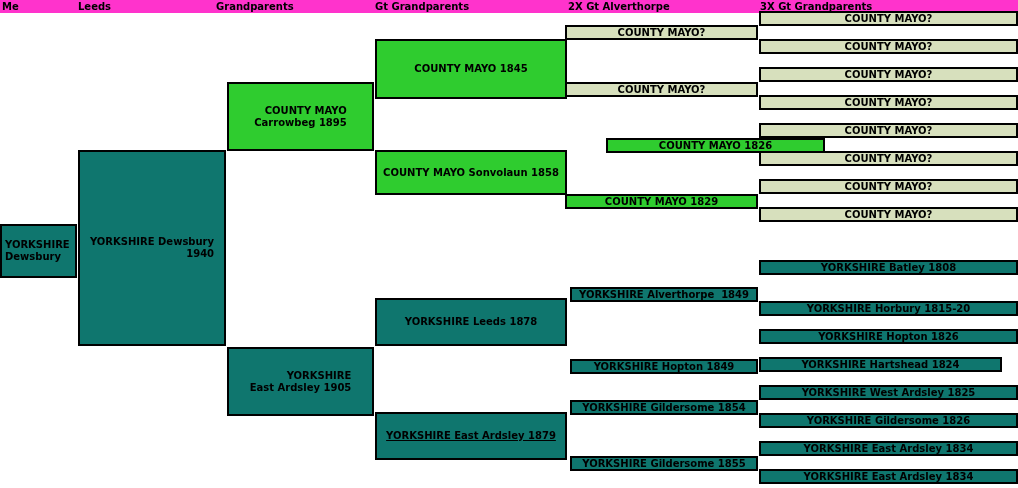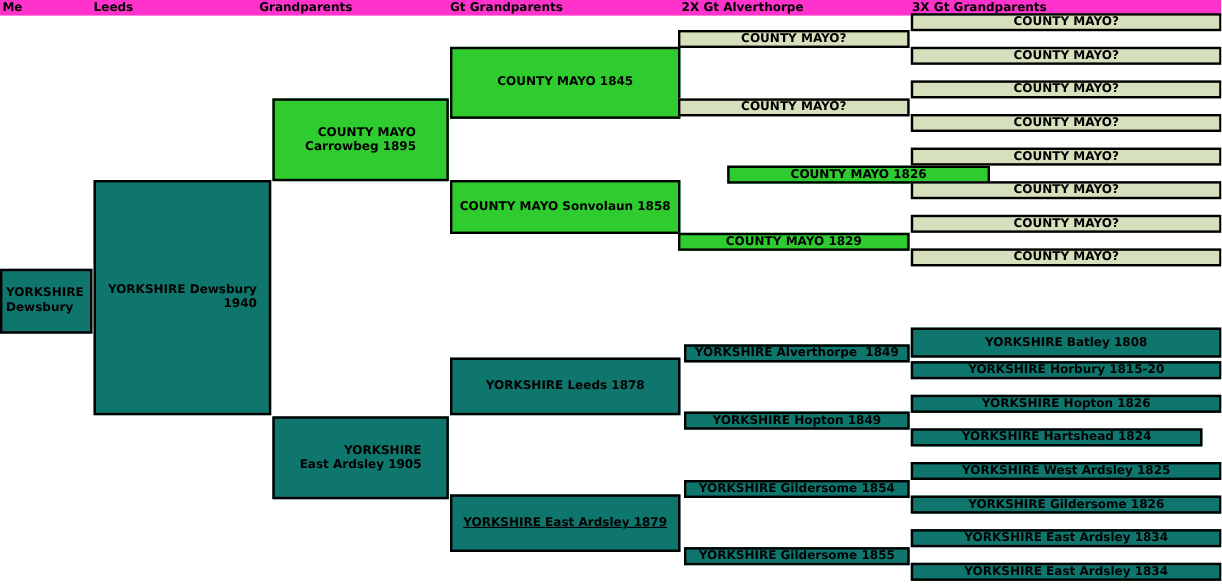--- a/index.html
+++ b/index.html
@@ -81,32 +81,32 @@
 East Ardsley 1905</div>
       <div class="node green" style="left: 375px; top: 39px; width: 192px; height: 60px;">COUNTY MAYO 1845</div>
       <div class="node green" style="left: 375px; top: 150px; width: 192px; height: 45px;">COUNTY MAYO Sonvolaun 1858</div>
       <div class="node blue" style="left: 375px; top: 298px; width: 192px; height: 48px;">YORKSHIRE Leeds 1878</div>
       <div class="node blue" style="left: 375px; top: 412px; width: 192px; height: 48px; text-decoration: underline;">YORKSHIRE East Ardsley 1879</div>
       <div class="node beige" style="left: 565px; top: 25px; width: 193px; height: 15px;">COUNTY MAYO?</div>
       <div class="node beige" style="left: 565px; top: 82px; width: 193px; height: 15px;">COUNTY MAYO?</div>
       <div class="node green" style="left: 565px; top: 138px; width: 219px; height: 15px; margin-left: 41px;">COUNTY MAYO 1826</div>
       <div class="node green" style="left: 565px; top: 194px; width: 193px; height: 15px;">COUNTY MAYO 1829</div>
       <div class="node blue" style="left: 570px; top: 287px; width: 188px; height: 15px;">YORKSHIRE Alverthorpe  1849</div>
-      <div class="node blue" style="left: 570px; top: 343px; width: 188px; height: 15px;">YORKSHIRE Hopton 1849</div>
+      <div class="node blue" style="left: 570px; top: 359px; width: 188px; height: 15px;">YORKSHIRE Hopton 1849</div>
       <div class="node blue" style="left: 570px; top: 400px; width: 188px; height: 15px;">YORKSHIRE Gildersome 1854</div>
       <div class="node blue" style="left: 570px; top: 456px; width: 188px; height: 15px;">YORKSHIRE Gildersome 1855</div>
       <div class="node beige" style="left: 759px; top: 11px; width: 259px; height: 15px;">COUNTY MAYO?</div>
       <div class="node beige" style="left: 759px; top: 39px; width: 259px; height: 15px;">COUNTY MAYO?</div>
       <div class="node beige" style="left: 759px; top: 67px; width: 259px; height: 15px;">COUNTY MAYO?</div>
       <div class="node beige" style="left: 759px; top: 95px; width: 259px; height: 15px;">COUNTY MAYO?</div>
       <div class="node beige" style="left: 759px; top: 123px; width: 259px; height: 15px;">COUNTY MAYO?</div>
       <div class="node beige" style="left: 759px; top: 151px; width: 259px; height: 15px;">COUNTY MAYO?</div>
       <div class="node beige" style="left: 759px; top: 179px; width: 259px; height: 15px;">COUNTY MAYO?</div>
       <div class="node beige" style="left: 759px; top: 207px; width: 259px; height: 15px;">COUNTY MAYO?</div>
-      <div class="node blue" style="left: 759px; top: 273px; width: 259px; height: 25px;">YORKSHIRE Batley 1808</div>
+      <div class="node blue" style="left: 759px; top: 260px; width: 259px; height: 15px;">YORKSHIRE Batley 1808</div>
       <div class="node blue" style="left: 759px; top: 301px; width: 259px; height: 15px;">YORKSHIRE Horbury 1815-20</div>
       <div class="node blue" style="left: 759px; top: 329px; width: 259px; height: 15px;">YORKSHIRE Hopton 1826</div>
       <div class="node blue" style="left: 759px; top: 357px; width: 243px; height: 15px;">YORKSHIRE Hartshead 1824</div>
       <div class="node blue" style="left: 759px; top: 385px; width: 259px; height: 15px;">YORKSHIRE West Ardsley 1825</div>
       <div class="node blue" style="left: 759px; top: 413px; width: 259px; height: 15px;">YORKSHIRE Gildersome 1826</div>
       <div class="node blue" style="left: 759px; top: 441px; width: 259px; height: 15px;">YORKSHIRE East Ardsley 1834</div>
       <div class="node blue" style="left: 759px; top: 469px; width: 259px; height: 15px;">YORKSHIRE East Ardsley 1834</div>
     </div>
 
 </div>

